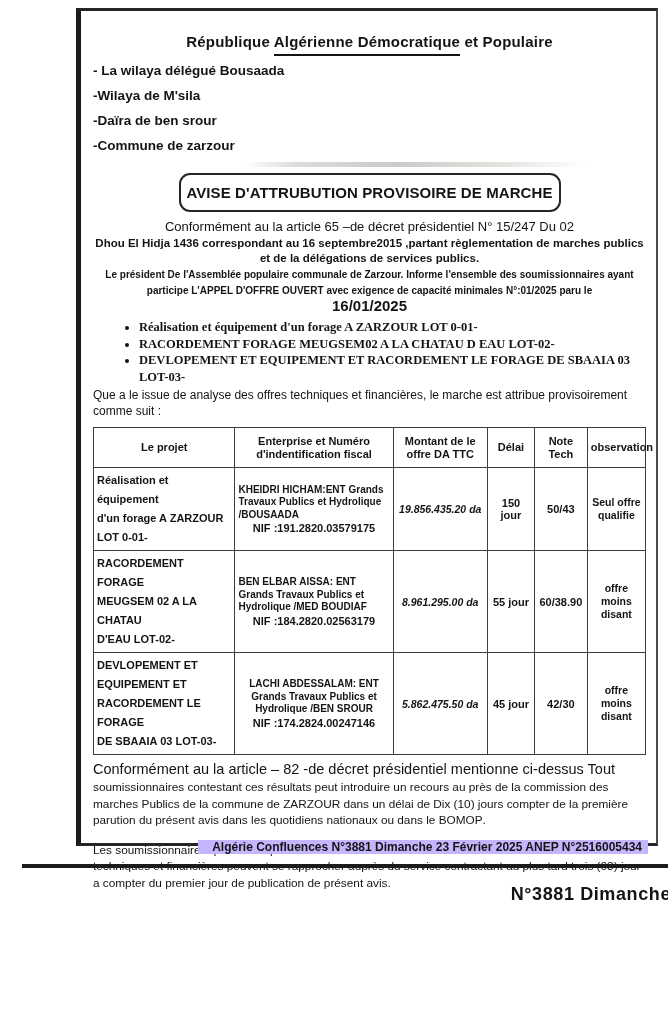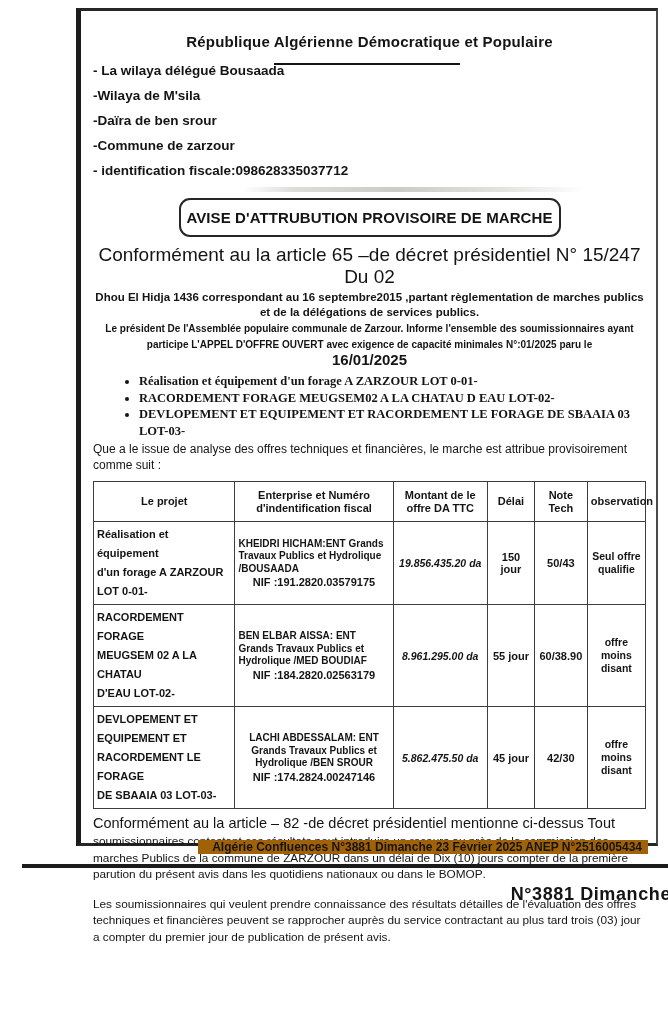--- a/index.html
+++ b/index.html
@@ -15,38 +15,38 @@
     border-left:5px solid #1c1c1c;
     border-top:3px solid #262626;
     border-right:2px solid #4a4a4a;
     border-bottom:3px solid #262626;
     padding:0 10px 0 12px;
   }
   .republic{
     margin-top:22px;text-align:center;
     font-size:15px;font-weight:bold;letter-spacing:0.2px;
   }
-  .republic .underlined{border-bottom:2px solid #141414;padding-bottom:13px;}
+  .republic .underlined{border-bottom:2px solid #141414;padding-bottom:4px;}
   .addr{margin-top:8px;}
   .addr-line{
     font-size:13.5px;font-weight:bold;line-height:25px;
     white-space:nowrap;
   }
   .artifact{
     height:5px;margin:4px 60px 0 150px;opacity:.45;border-radius:3px;
     background:linear-gradient(90deg, transparent 0%, #b5b2ac 15%, #8d8a85 45%, #c2bfb8 75%, transparent 100%);
   }
   .notice-box{
     width:382px;margin:6px auto 0;box-sizing:border-box;
     border:2.5px solid #262626;border-radius:11px;
     padding:9px 4px;text-align:center;
     font-size:15px;font-weight:bold;letter-spacing:0.1px;
   }
   .intro{margin-top:7px;text-align:center;}
-  .intro-line1{font-size:19px;font-weight:500;}
+  .intro-line1{font-size:13px;font-weight:500;}
   .intro-line2{font-size:11.5px;font-weight:600;margin-top:2px;line-height:15px;}
   .intro-line3{font-size:10px;font-weight:600;margin-top:1px;line-height:15.5px;}
   .intro-line3 .b{font-weight:bold;}
   .intro-date{font-size:15px;font-weight:bold;line-height:15px;}
   .lots{
     margin:6px 0 0 0;padding-left:46px;
     font-family:"Liberation Serif", serif;
     font-size:12.5px;font-weight:bold;
   }
   .lots li{line-height:16.5px;}
@@ -85,21 +85,21 @@
   tr.row1{height:80px;}
   tr.row2{height:72px;}
   tr.row3{height:76px;}
   .legal{margin-top:5px;}
   .legal-line1{font-size:14.5px;font-weight:500;line-height:19px;}
   .legal-body{font-size:11.8px;font-weight:500;line-height:16.5px;}
   .legal-body .b{font-weight:normal;}
   .legal-body2{margin-top:13px;}
   .footer-label{
     position:absolute;right:8px;bottom:-11px;
-    background:#a16207;padding:0 6px 0 14px;
+    background:#c4b5fd;padding:0 6px 0 14px;
     font-size:12px;font-weight:bold;white-space:nowrap;
   }
   .thick-rule{
     position:absolute;left:22px;top:864px;width:646px;height:4px;
     background:#1b1b1b;
   }
   .masthead{
     position:absolute;top:884px;right:-3px;
     font-size:18px;font-weight:bold;letter-spacing:0.6px;
     white-space:nowrap;
@@ -112,21 +112,20 @@
 
   <div class="republic">
     <span>République </span><span class="underlined">Algérienne  Démocratique</span><span> et Populaire</span>
   </div>
 
   <div class="addr">
     <div class="addr-line">- La wilaya délégué Bousaada</div>
     <div class="addr-line">-Wilaya de M'sila</div>
     <div class="addr-line">-Daïra de ben srour</div>
     <div class="addr-line">-Commune de zarzour</div>
-    <div class="addr-line">- identification fiscale:098628335037712</div>
   </div>
 
   <div class="artifact"></div>
 
   <div class="notice-box">
     <span>AVISE D'ATTRUBUTION PROVISOIRE DE MARCHE</span>
   </div>
 
   <div class="intro">
     <div class="intro-line1">Conformément au la article 65 –de décret présidentiel N° 15/247  Du 02</div>

